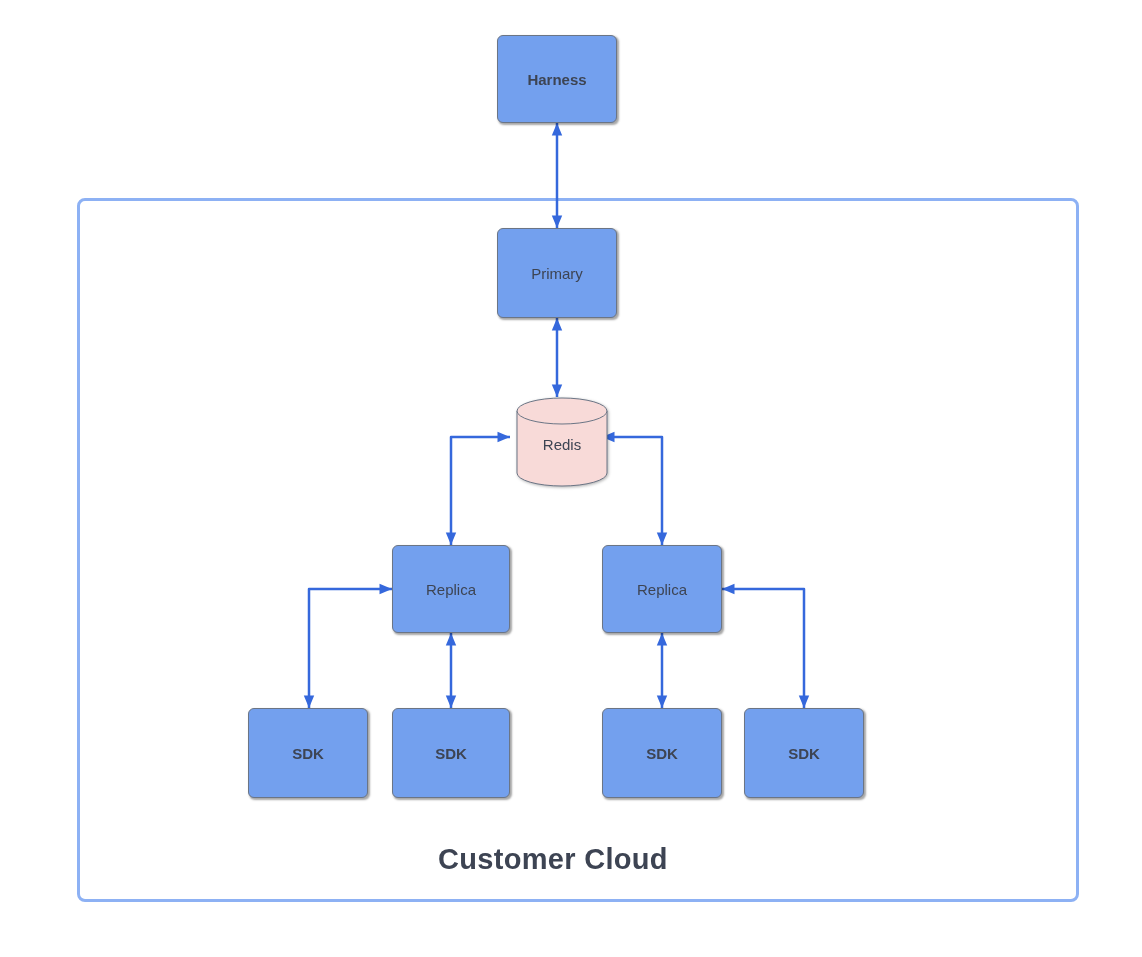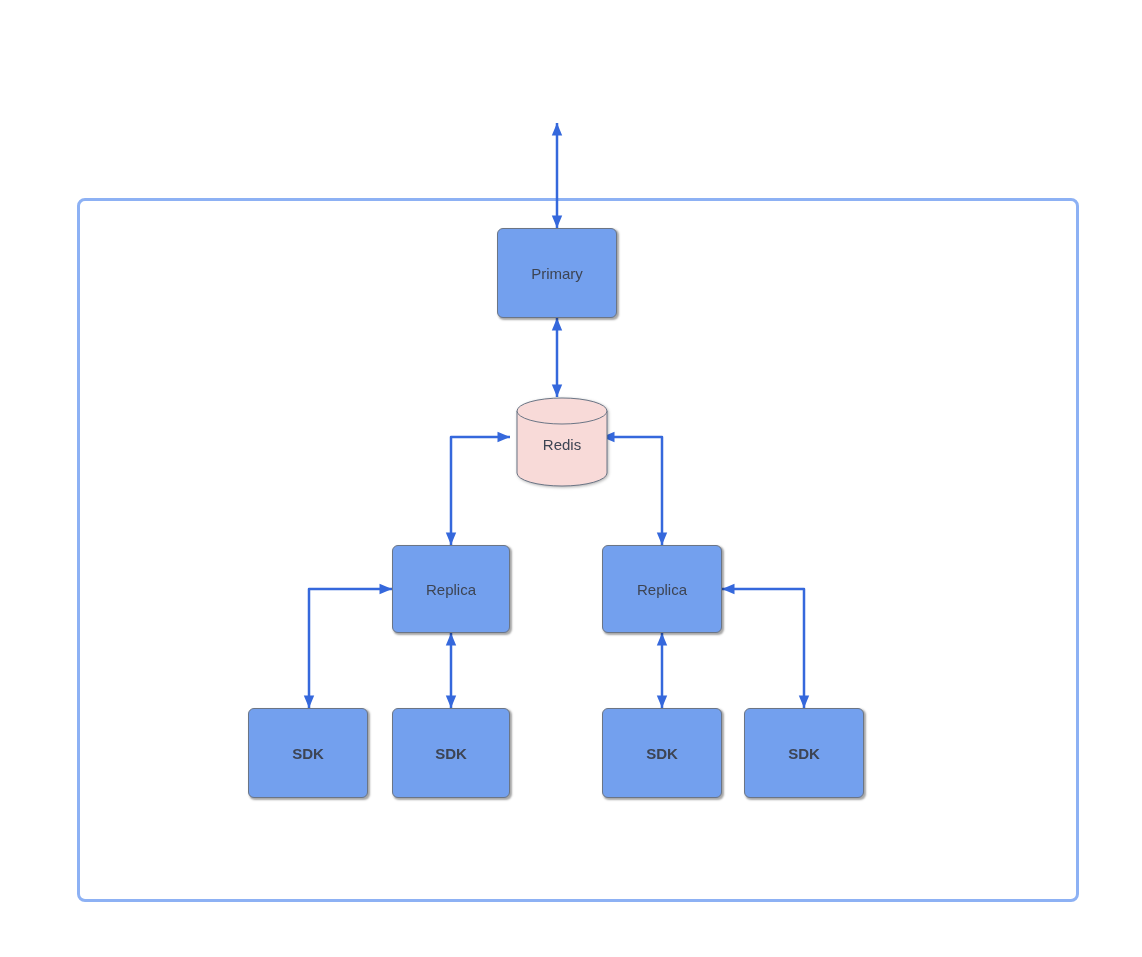--- a/index.html
+++ b/index.html
@@ -108,20 +108,23 @@
     <path class="conn" d="M 557 123 L 557 228" marker-start="url(#ah)" marker-end="url(#ah)"></path>
     <path class="conn" d="M 557 318 L 557 397" marker-start="url(#ah)" marker-end="url(#ah)"></path>
     <path class="conn" d="M 510 437 L 451 437 L 451 545" marker-start="url(#ah)" marker-end="url(#ah)"></path>
     <path class="conn" d="M 602 437 L 662 437 L 662 545" marker-start="url(#ah)" marker-end="url(#ah)"></path>
     <path class="conn" d="M 392 589 L 309 589 L 309 708" marker-start="url(#ah)" marker-end="url(#ah)"></path>
     <path class="conn" d="M 451 633 L 451 708" marker-start="url(#ah)" marker-end="url(#ah)"></path>
     <path class="conn" d="M 662 633 L 662 708" marker-start="url(#ah)" marker-end="url(#ah)"></path>
     <path class="conn" d="M 722 589 L 804 589 L 804 708" marker-start="url(#ah)" marker-end="url(#ah)"></path>
   </svg>
 
+  <div class="node n-harness">
+    <span class="lbl bold">Harness</span>
+  </div>
 
   <div class="node n-primary">
     <span class="lbl">Primary</span>
   </div>
 
   <div class="cyl">
     <svg width="92" height="90" viewBox="0 0 92 90">
       <path class="cyl-shape" d="M 1 14 L 1 76 A 45 13 0 0 0 91 76 L 91 14 Z"></path>
       <ellipse class="cyl-shape" cx="46" cy="14" rx="45" ry="13"></ellipse>
     </svg>
@@ -145,14 +148,15 @@
   </div>
 
   <div class="node n-sdk3">
     <span class="lbl bold">SDK</span>
   </div>
 
   <div class="node n-sdk4">
     <span class="lbl bold">SDK</span>
   </div>
 
+  <div class="cloud-label">Customer Cloud</div>
 
 </div>
 
 </body></html>

